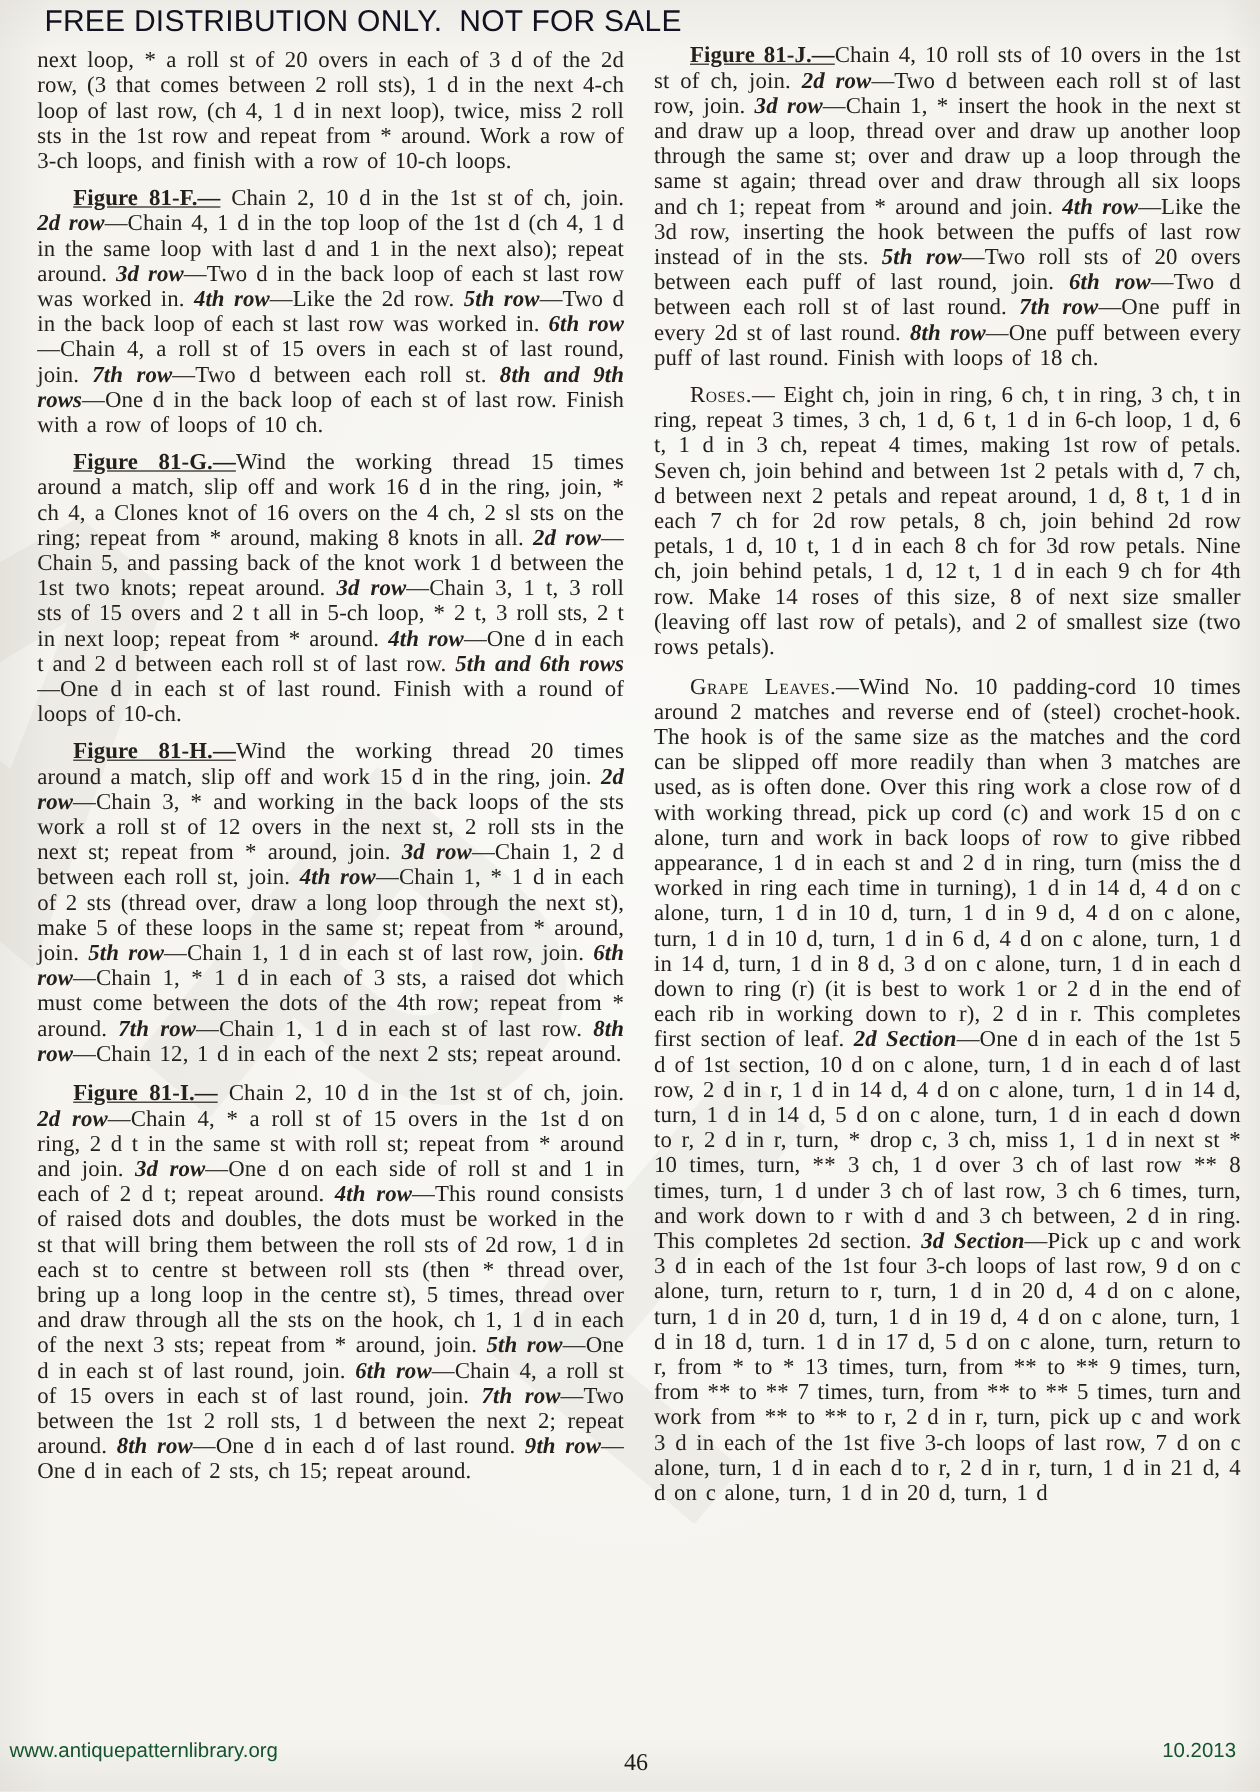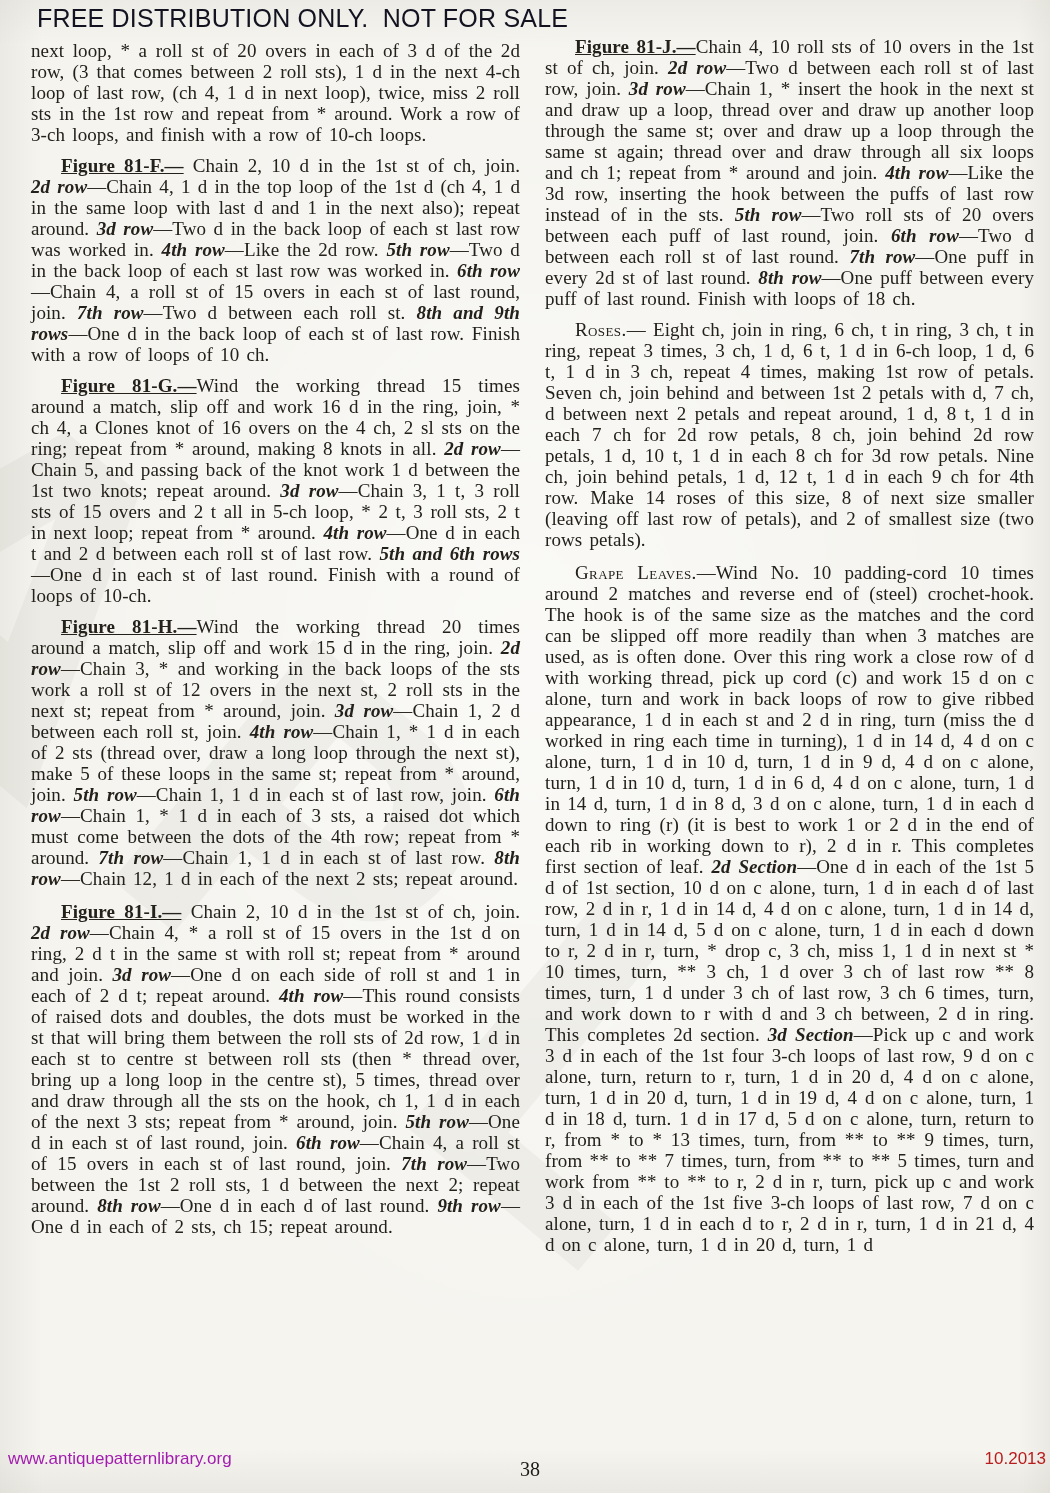--- a/index.html
+++ b/index.html
@@ -61,35 +61,35 @@
   .column p.no-indent{text-indent:0;}
   .column p:last-child{margin-bottom:0;margin-top:12px;}
   .seg-b{font-weight:bold;text-decoration:underline;}
   .seg-i{font-style:italic;font-weight:bold;}
   .seg-sc{font-variant:small-caps;letter-spacing:0.4px;}
   .footer-url{
     position:absolute;
     left:8px; top:1449px;
     font-family:"Liberation Sans", sans-serif;
     font-size:17px;
-    color:#a21caf;
+    color:#14532d;
   }
   .page-number{
     position:absolute;
     left:520px; top:1458px;
     font-size:20px;
     font-family:"Liberation Serif", serif;
     color:#1e1c18;
   }
   .edition-date{
     position:absolute;
-    right:4px; top:1449px;
+    right:20px; top:1449px;
     font-family:"Liberation Sans", sans-serif;
     font-size:17px;
-    color:#b91c1c;
+    color:#14532d;
   }
 </style>
 </head>
 <body>
 
 <div class="paper"></div>
 
 <div class="watermark">APL</div>
 
 <div class="dist-header">FREE DISTRIBUTION ONLY.&nbsp; NOT FOR SALE</div>
@@ -102,14 +102,14 @@
   <p><span class="seg-b">Figure 81-I.—</span><span> Chain 2, 10 d in the 1st st of ch, join. </span><span class="seg-i">2d row</span><span>—Chain 4, * a roll st of 15 overs in the 1st d on ring, 2 d t in the same st with roll st; repeat from * around and join. </span><span class="seg-i">3d row</span><span>—One d on each side of roll st and 1 in each of 2 d t; repeat around. </span><span class="seg-i">4th row</span><span>—This round consists of raised dots and doubles, the dots must be worked in the st that will bring them between the roll sts of 2d row, 1 d in each st to centre st between roll sts (then * thread over, bring up a long loop in the centre st), 5 times, thread over and draw through all the sts on the hook, ch 1, 1 d in each of the next 3 sts; repeat from * around, join. </span><span class="seg-i">5th row</span><span>—One d in each st of last round, join. </span><span class="seg-i">6th row</span><span>—Chain 4, a roll st of 15 overs in each st of last round, join. </span><span class="seg-i">7th row</span><span>—Two between the 1st 2 roll sts, 1 d between the next 2; repeat around. </span><span class="seg-i">8th row</span><span>—One d in each d of last round. </span><span class="seg-i">9th row</span><span>—One d in each of 2 sts, ch 15; repeat around.</span></p>
 </div>
 
 <div class="column col-right">
   <p><span class="seg-b">Figure 81-J.—</span><span>Chain 4, 10 roll sts of 10 overs in the 1st st of ch, join. </span><span class="seg-i">2d row</span><span>—Two d between each roll st of last row, join. </span><span class="seg-i">3d row</span><span>—Chain 1, * insert the hook in the next st and draw up a loop, thread over and draw up another loop through the same st; over and draw up a loop through the same st again; thread over and draw through all six loops and ch 1; repeat from * around and join. </span><span class="seg-i">4th row</span><span>—Like the 3d row, inserting the hook between the puffs of last row instead of in the sts. </span><span class="seg-i">5th row</span><span>—Two roll sts of 20 overs between each puff of last round, join. </span><span class="seg-i">6th row</span><span>—Two d between each roll st of last round. </span><span class="seg-i">7th row</span><span>—One puff in every 2d st of last round. </span><span class="seg-i">8th row</span><span>—One puff between every puff of last round. Finish with loops of 18 ch.</span></p>
   <p><span class="seg-sc">Roses.</span><span>— Eight ch, join in ring, 6 ch, t in ring, 3 ch, t in ring, repeat 3 times, 3 ch, 1 d, 6 t, 1 d in 6-ch loop, 1 d, 6 t, 1 d in 3 ch, repeat 4 times, making 1st row of petals. Seven ch, join behind and between 1st 2 petals with d, 7 ch, d between next 2 petals and repeat around, 1 d, 8 t, 1 d in each 7 ch for 2d row petals, 8 ch, join behind 2d row petals, 1 d, 10 t, 1 d in each 8 ch for 3d row petals. Nine ch, join behind petals, 1 d, 12 t, 1 d in each 9 ch for 4th row. Make 14 roses of this size, 8 of next size smaller (leaving off last row of petals), and 2 of smallest size (two rows petals).</span></p>
   <p><span class="seg-sc">Grape Leaves.</span><span>—Wind No. 10 padding-cord 10 times around 2 matches and reverse end of (steel) crochet-hook. The hook is of the same size as the matches and the cord can be slipped off more readily than when 3 matches are used, as is often done. Over this ring work a close row of d with working thread, pick up cord (c) and work 15 d on c alone, turn and work in back loops of row to give ribbed appearance, 1 d in each st and 2 d in ring, turn (miss the d worked in ring each time in turning), 1 d in 14 d, 4 d on c alone, turn, 1 d in 10 d, turn, 1 d in 9 d, 4 d on c alone, turn, 1 d in 10 d, turn, 1 d in 6 d, 4 d on c alone, turn, 1 d in 14 d, turn, 1 d in 8 d, 3 d on c alone, turn, 1 d in each d down to ring (r) (it is best to work 1 or 2 d in the end of each rib in working down to r), 2 d in r. This completes first section of leaf. </span><span class="seg-i">2d Section</span><span>—One d in each of the 1st 5 d of 1st section, 10 d on c alone, turn, 1 d in each d of last row, 2 d in r, 1 d in 14 d, 4 d on c alone, turn, 1 d in 14 d, turn, 1 d in 14 d, 5 d on c alone, turn, 1 d in each d down to r, 2 d in r, turn, * drop c, 3 ch, miss 1, 1 d in next st * 10 times, turn, ** 3 ch, 1 d over 3 ch of last row ** 8 times, turn, 1 d under 3 ch of last row, 3 ch 6 times, turn, and work down to r with d and 3 ch between, 2 d in ring. This completes 2d section. </span><span class="seg-i">3d Section</span><span>—Pick up c and work 3 d in each of the 1st four 3-ch loops of last row, 9 d on c alone, turn, return to r, turn, 1 d in 20 d, 4 d on c alone, turn, 1 d in 20 d, turn, 1 d in 19 d, 4 d on c alone, turn, 1 d in 18 d, turn. 1 d in 17 d, 5 d on c alone, turn, return to r, from * to * 13 times, turn, from ** to ** 9 times, turn, from ** to ** 7 times, turn, from ** to ** 5 times, turn and work from ** to ** to r, 2 d in r, turn, pick up c and work 3 d in each of the 1st five 3-ch loops of last row, 7 d on c alone, turn, 1 d in each d to r, 2 d in r, turn, 1 d in 21 d, 4 d on c alone, turn, 1 d in 20 d, turn, 1 d</span></p>
 </div>
 
 <div class="footer-url">www.antiquepatternlibrary.org</div>
-<div class="page-number">38</div>
+<div class="page-number">46</div>
 <div class="edition-date">10.2013</div>
 
 </body></html>

